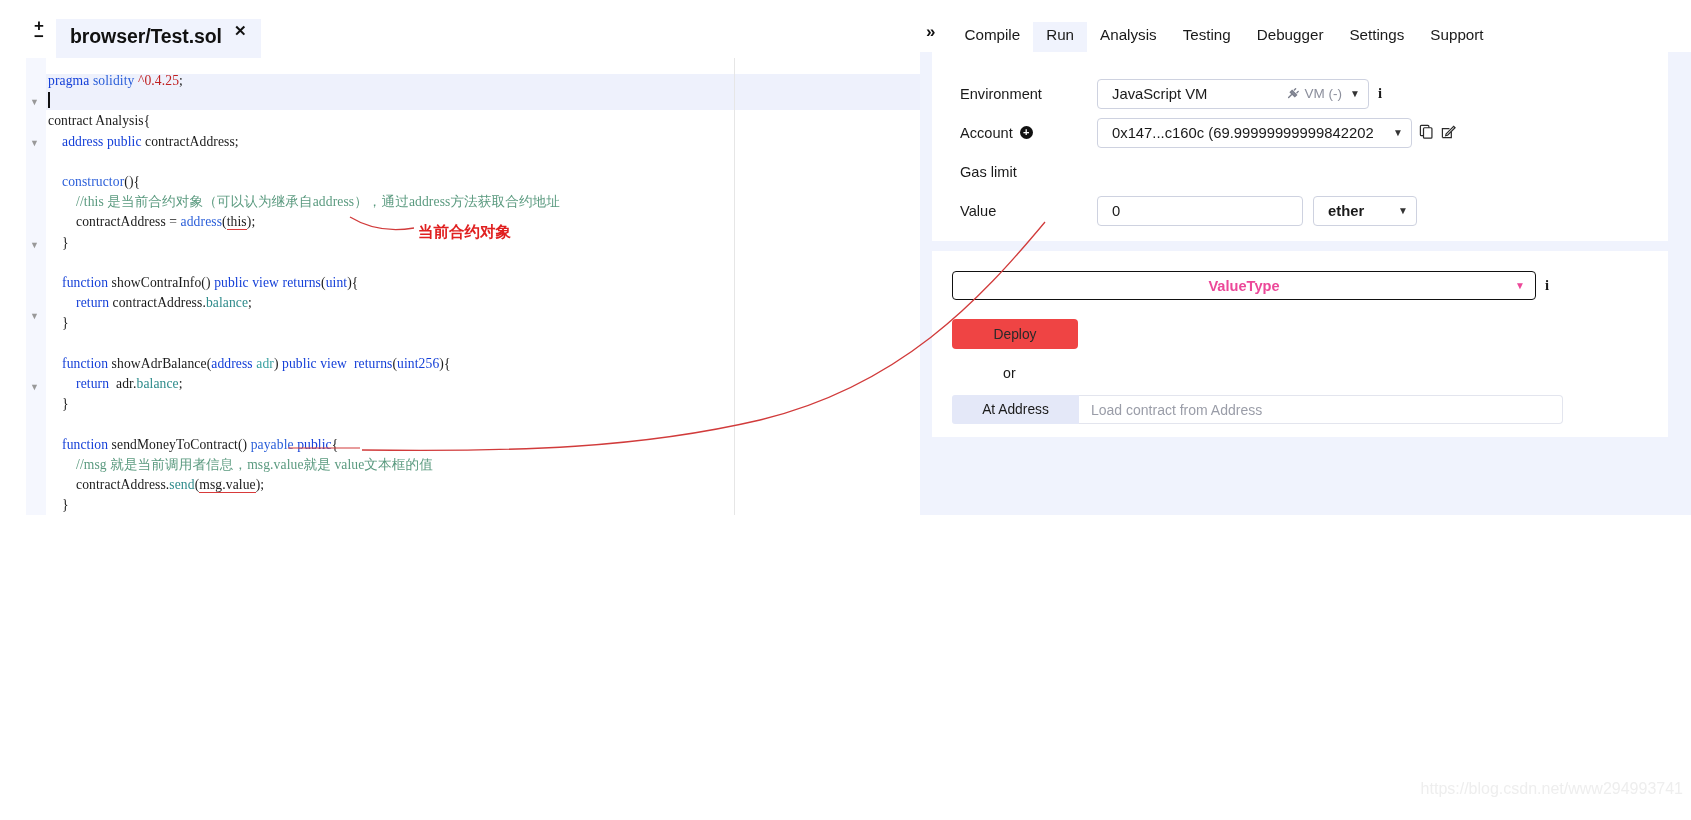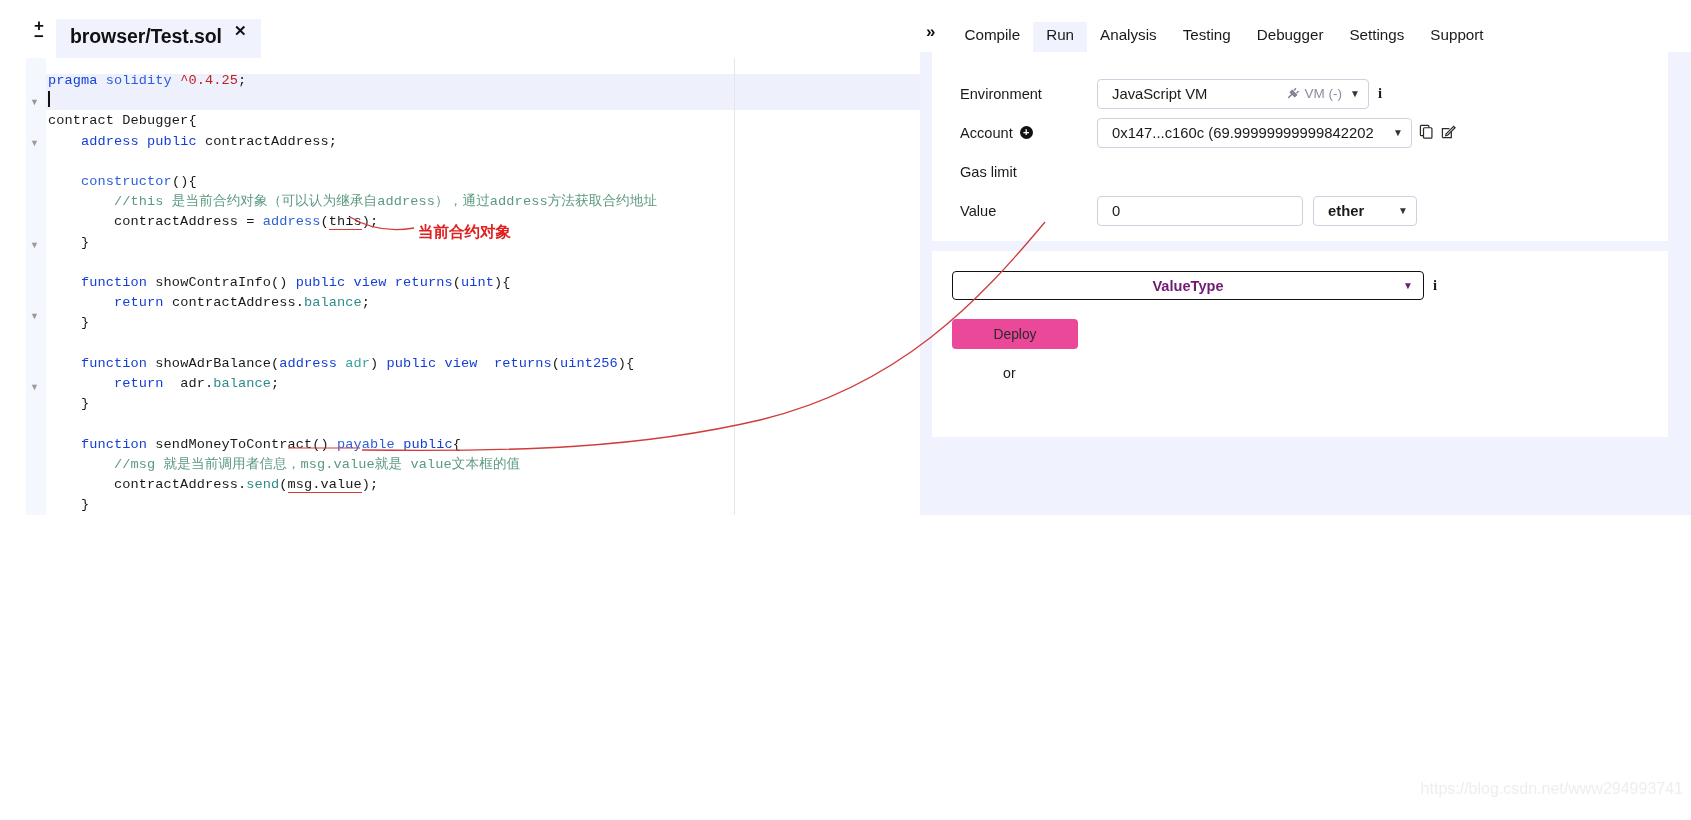--- a/index.html
+++ b/index.html
@@ -100,21 +100,21 @@
     position: absolute;
     left: 4px;
     width: 12px;
     color: #999;
     font-size: 9px;
     line-height: 10px;
   }
   #code-text {
     position: absolute;
     left: 22px; top: 13px;
-    font-family: Liberation Mono, monospace;
+    font-family: Liberation Serif, serif;
     font-size: 13.6px;
     line-height: 20.2px;
     white-space: pre;
     color: #1a1a1a;
     letter-spacing: 0.1px;
   }
   .kw   { color: #1540d8; }
   .kw2  { color: #2b5fd9; }
   .type { color: #1540d8; }
   .num  { color: #c02020; }
@@ -261,41 +261,41 @@
     line-height: 14px;
   }
 
   #card-deploy {
     position: absolute;
     left: 12px; top: 199px;
     height: 186px;
     padding: 20px 0 0 20px;
   }
   #contract-select {
-    width: 472px; height: 29px;
+    width: 584px; height: 29px;
     border: 1.6px solid #111;
     border-radius: 4px;
     display: flex;
     align-items: center;
     justify-content: center;
     position: relative;
     font-size: 14.6px;
     font-weight: bold;
-    color: #701a75;
+    color: #ec4899;
   }
   #contract-select .caret-down {
     position: absolute;
     right: 10px;
     font-size: 10px;
     font-weight: normal;
   }
   #deploy-btn {
     margin-top: 19px;
     width: 126px; height: 30px;
-    background: #ec4899;
+    background: #ef4444;
     border-radius: 4px;
     display: flex;
     align-items: center;
     justify-content: center;
     font-size: 13.8px;
     color: #2a2a2a;
   }
   #or-text {
     margin-top: 16px;
     margin-left: 51px;
@@ -418,21 +418,21 @@
         <div id="code-vrule"></div>
 
         <span class="fold-marker" style="top:39px">▼</span>
         <span class="fold-marker" style="top:80px">▼</span>
         <span class="fold-marker" style="top:182px">▼</span>
         <span class="fold-marker" style="top:253px">▼</span>
         <span class="fold-marker" style="top:324px">▼</span>
 
         <div id="code-text"><span class="kw">pragma</span> <span class="kw2">solidity</span> <span class="num">^0.4.25</span>;
 <span class="caret"></span>
-<span class="ident">contract Debugger{</span>
+<span class="ident">contract Analysis{</span>
     <span class="type">address</span> <span class="kw">public</span> <span class="ident">contractAddress;</span>
 
     <span class="kw2">constructor</span><span class="ident">(){</span>
         <span class="cmt">//this 是当前合约对象（可以认为继承自address），通过address方法获取合约地址</span>
         <span class="ident">contractAddress</span> = <span class="kw2">address</span>(<span class="ident underline-red">this</span>);
     <span class="ident">}</span>
 
     <span class="kw">function</span> <span class="ident">showContraInfo</span>() <span class="kw">public</span> <span class="kw">view</span> <span class="kw">returns</span>(<span class="type">uint</span>){
         <span class="kw">return</span> <span class="ident">contractAddress</span>.<span class="prop">balance</span>;
     <span class="ident">}</span>
@@ -529,20 +529,24 @@
           <div id="contract-select">
             <span>ValueType</span>
             <span class="caret-down">▼</span>
           </div>
           <span class="info-i">i</span>
         </div>
 
         <div id="deploy-btn">Deploy</div>
         <div id="or-text">or</div>
 
+        <div id="at-address-row">
+          <div id="at-address-btn">At Address</div>
+          <div id="at-address-input">Load contract from Address</div>
+        </div>
       </div>
 
 
     </div>
   </div>
 
   <svg id="annot-svg">
 
     <path d="M 350 217 C 368 228, 390 232, 414 228" fill="none" stroke="#d13b3b" stroke-width="1.3"></path>
 

